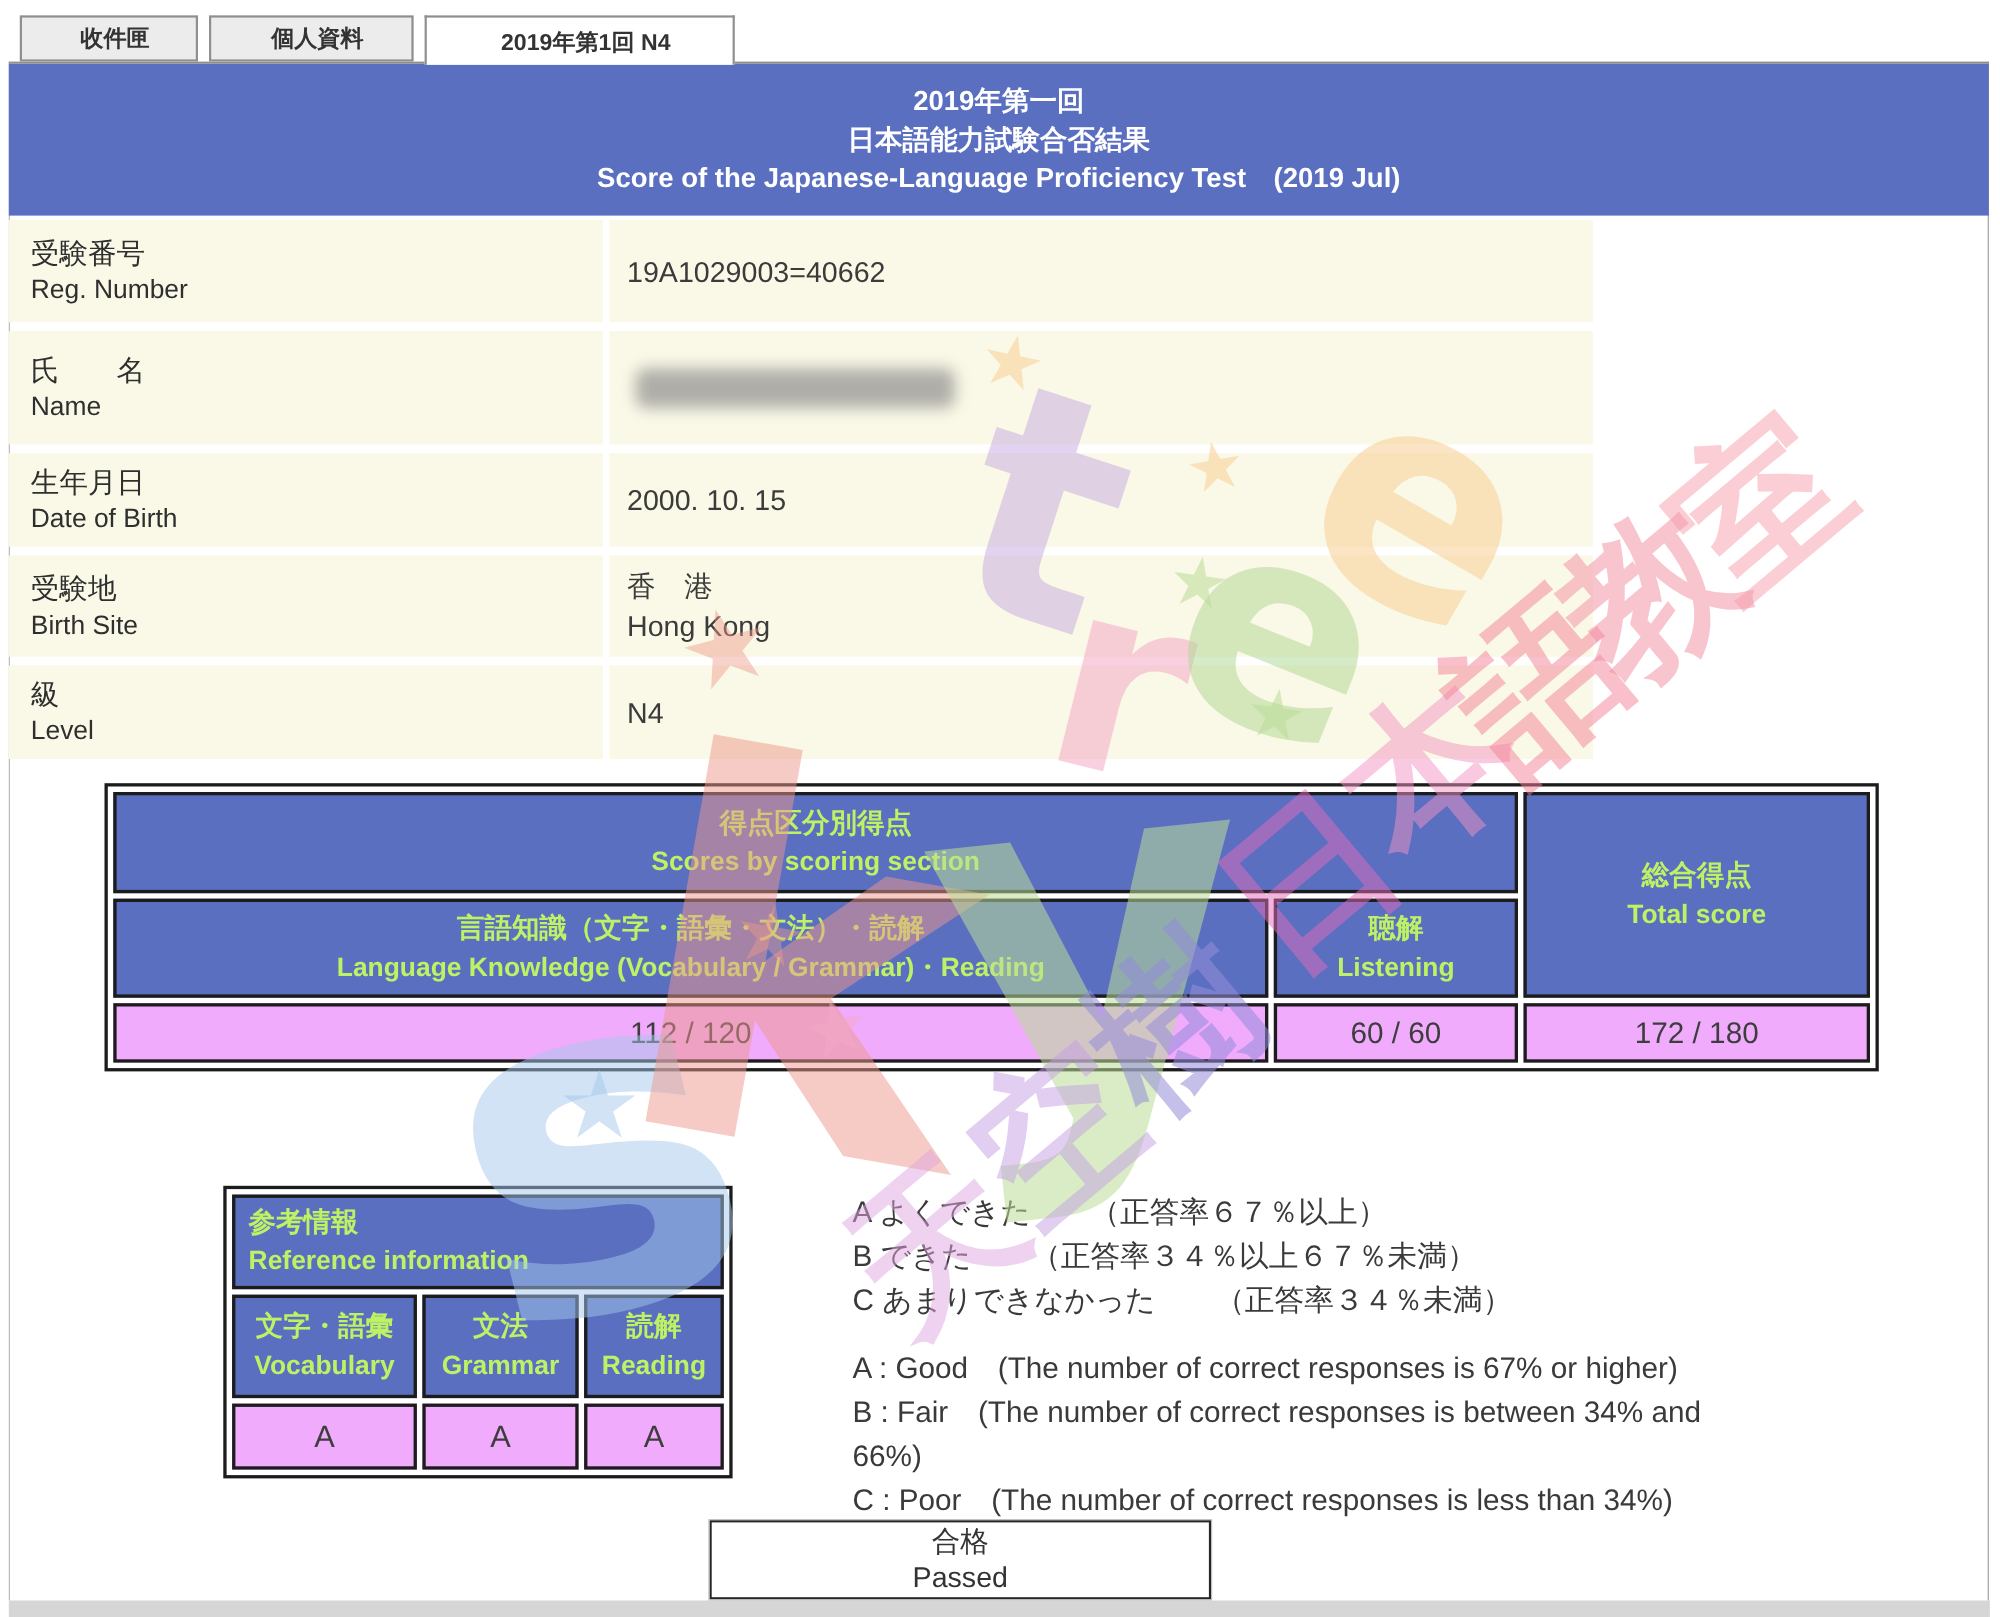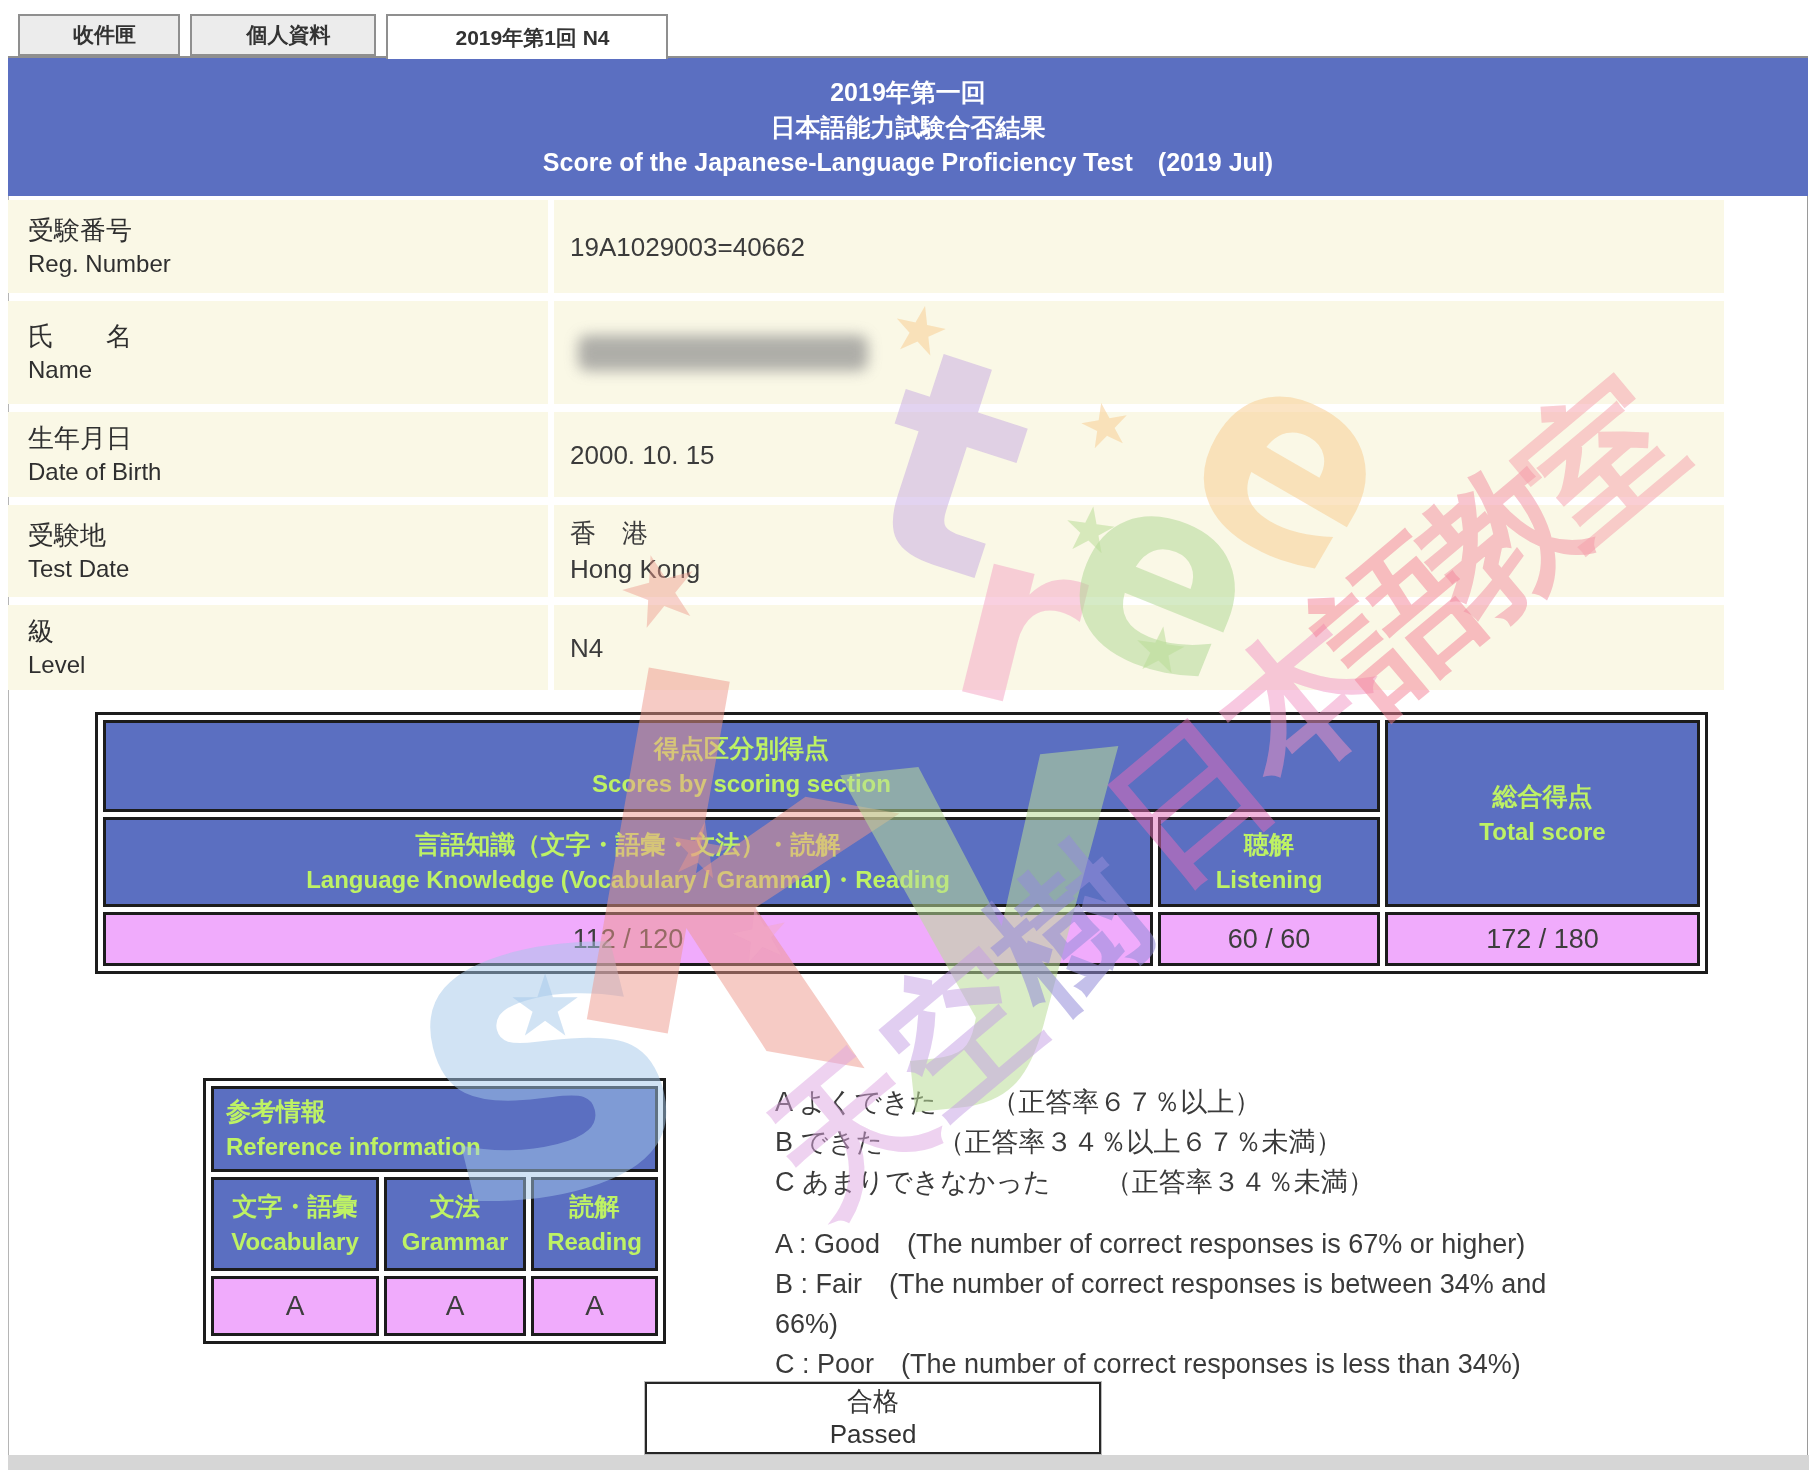--- a/index.html
+++ b/index.html
@@ -17,21 +17,21 @@
   .tab2{left:182px;width:186px;}
   .tab3{left:378px;width:282px;}
 
   
   .banner{position:absolute;left:8px;top:58px;width:1800px;height:138px;background:#5b6fc1;
           color:#fff;font-weight:bold;text-align:center;display:flex;flex-direction:column;
           justify-content:center;gap:5px;z-index:1;}
   .banner div{font-size:25px;line-height:30px;}
 
   
-  .irow{position:absolute;left:8px;width:1716px;display:flex;gap:6px;}
+  .irow{position:absolute;left:8px;width:1440px;display:flex;gap:6px;}
   .ilabel{width:540px;background:#faf8e6;display:flex;flex-direction:column;
           justify-content:center;gap:3px;padding-left:20px;box-sizing:border-box;}
   .ilabel .jp{font-size:26px;line-height:32px;}
   .ilabel .en{font-size:24px;line-height:30px;}
   .ival{flex:1;background:#faf8e6;display:flex;flex-direction:column;justify-content:center;
         gap:4px;padding-left:16px;font-size:26px;line-height:32px;color:#3b3b3b;}
   .r1{top:200px;height:93px;}
   .r2{top:301px;height:103px;}
   .r3{top:412px;height:85px;}
   .r4{top:505px;height:92px;}
@@ -122,21 +122,21 @@
       <span class="en">Date of Birth</span>
     </div>
     <div class="ival">
       <span>2000. 10. 15</span>
     </div>
   </div>
 
   <div class="irow r4">
     <div class="ilabel">
       <span class="jp">受験地</span>
-      <span class="en">Test Date</span>
+      <span class="en">Birth Site</span>
     </div>
     <div class="ival">
       <span>香　港</span>
       <span>Hong Kong</span>
     </div>
   </div>
 
   <div class="irow r5">
     <div class="ilabel">
       <span class="jp">級</span>

